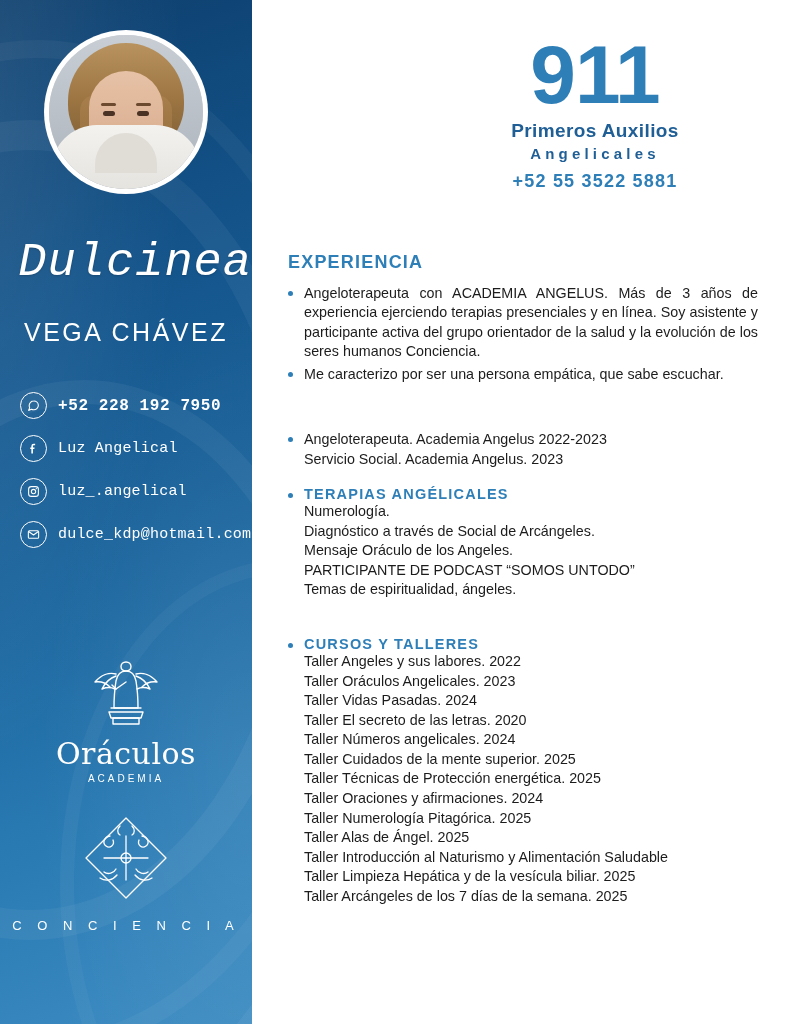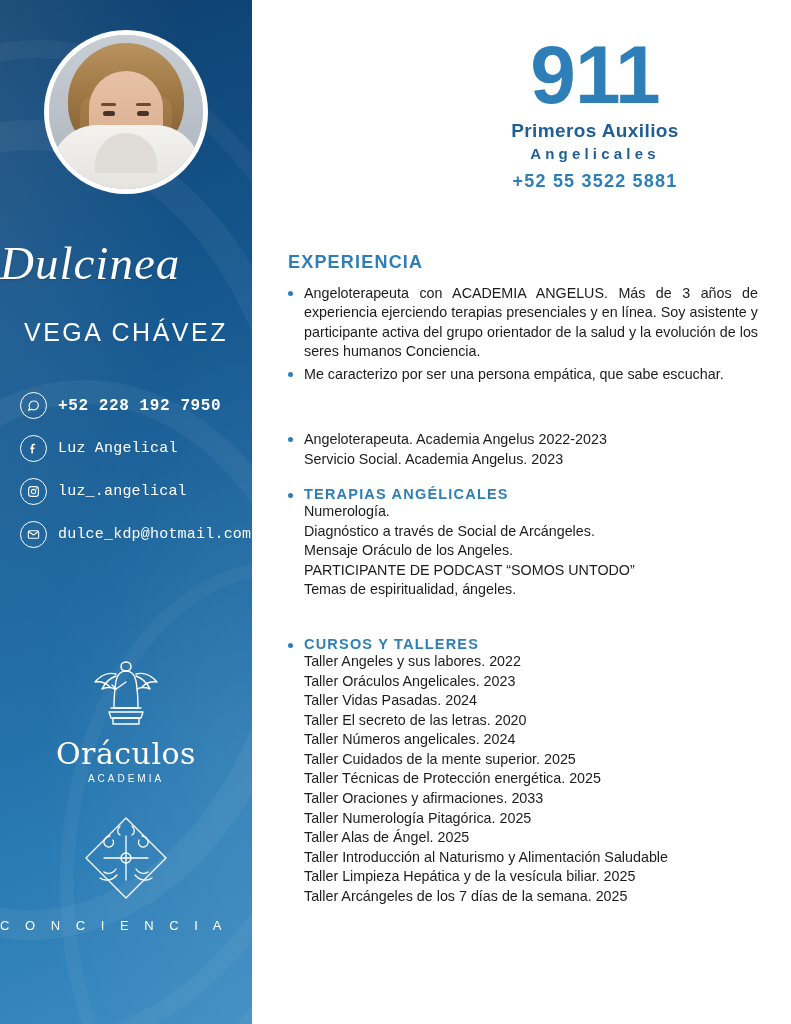--- a/index.html
+++ b/index.html
@@ -103,23 +103,23 @@
     background: linear-gradient(180deg,#f3f2ef 0%, #e4e2dd 100%);
   }
   .ph-collar::after {
     content:""; position:absolute; left:50%; transform:translateX(-50%); top:8px;
     width:62px; height:40px; border-radius:34px 34px 0 0; background:#e0ddd6;
   }
 
   .name-script {
     position: absolute;
     left: 0; top: 236px; width: 252px;
-    text-align: left;
-    color: #ffffff;
-    font-family: Liberation Serif, serif;
+    text-align: right;
+    color: #ffffff;
+    font-family: Liberation Mono, monospace;
     font-style: italic;
     font-size: 47px;
     letter-spacing: 1px;
     z-index: 5;
     text-shadow: 0 1px 2px rgba(0,0,0,0.18);
   }
   .name-sub {
     position: absolute;
     left: 0; top: 318px; width: 252px;
     text-align: center;
@@ -178,20 +178,21 @@
   .angelus-sub {
     color: #ffffff;
     font-size: 10px;
     letter-spacing: 3px;
     margin-top: 2px;
   }
 
   .conciencia {
     position: absolute;
     left: 0; top: 812px; width: 252px;
+    text-align: center;
     z-index: 5;
   }
   .conciencia-mark { height: 92px; display:flex; align-items:center; justify-content:center; }
   .conciencia-name {
     color: #ffffff;
     font-size: 13px;
     letter-spacing: 6px;
     margin-top: 14px;
   }
 
@@ -432,21 +433,21 @@
     <div class="body-block" style="top:636px;">
       <div class="bullet-row">
         <div class="section-head sub-head">CURSOS Y TALLERES</div>
         <div class="list-line">Taller Angeles y sus labores. 2022</div>
         <div class="list-line">Taller Oráculos Angelicales. 2023</div>
         <div class="list-line">Taller Vidas Pasadas. 2024</div>
         <div class="list-line">Taller El secreto de las letras. 2020</div>
         <div class="list-line">Taller Números angelicales. 2024</div>
         <div class="list-line">Taller Cuidados de la mente superior. 2025</div>
         <div class="list-line">Taller Técnicas de Protección energética. 2025</div>
-        <div class="list-line">Taller Oraciones y afirmaciones. 2033</div>
+        <div class="list-line">Taller Oraciones y afirmaciones. 2024</div>
         <div class="list-line">Taller Numerología Pitagórica. 2025</div>
         <div class="list-line">Taller Alas de Ángel. 2025</div>
         <div class="list-line">Taller Introducción al Naturismo y Alimentación Saludable</div>
         <div class="list-line">Taller Limpieza Hepática y de la vesícula biliar. 2025</div>
         <div class="list-line">Taller Arcángeles de los 7 días de la semana. 2025</div>
       </div>
     </div>
 
   </main>
 </div>

